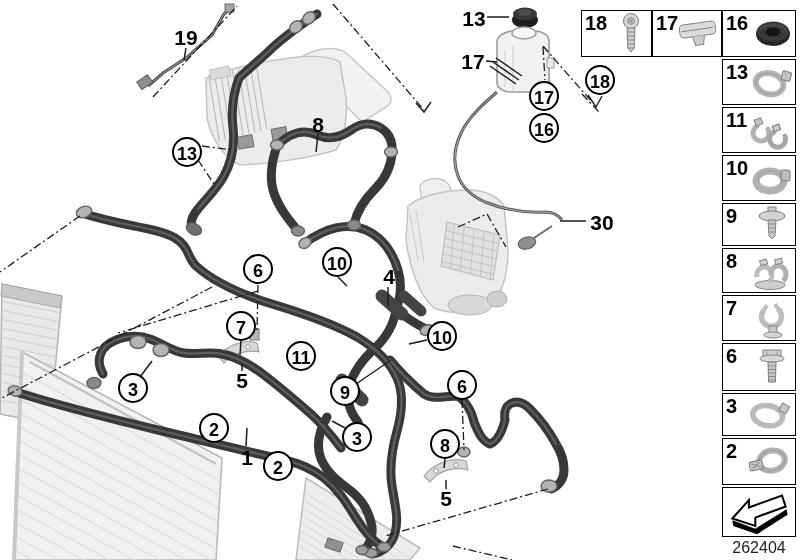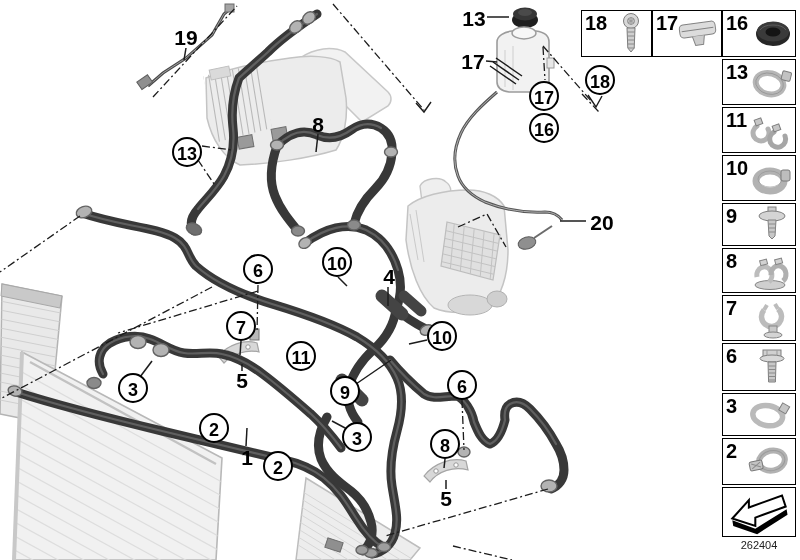--- a/index.html
+++ b/index.html
@@ -7,21 +7,21 @@
          font-family:"Liberation Sans", sans-serif;}
   .art{position:absolute;left:0;top:0;width:800px;height:560px;}
   .co{position:absolute;width:30px;height:30px;border:2.6px solid #000;border-radius:50%;
       background:#fff;color:#000;font-weight:bold;font-size:18px;line-height:30px;
       text-align:center;transform:translate(-50%,-50%);z-index:5;box-sizing:border-box;}
   .pl{position:absolute;color:#000;font-weight:bold;font-size:21px;line-height:1;
       transform:translate(-50%,-50%);z-index:5;white-space:nowrap;}
   .cell{position:absolute;border:1.6px solid #000;background:#fff;box-sizing:border-box;z-index:4;}
   .cell .num{position:absolute;left:3px;top:1px;font-weight:bold;font-size:20px;color:#000;}
   .cell svg{position:absolute;right:0;bottom:0;}
-  .docnum{position:absolute;font-size:11px;color:#222;z-index:4;text-align:center;}
+  .docnum{position:absolute;font-size:16px;color:#222;z-index:4;text-align:center;}
 </style>
 </head>
 <body>
 
 <div class="stage">
 
 <svg class="art" viewBox="0 0 800 560">
   <defs>
     <clipPath id="cpCond">
           <path d="M22,352 L222,458 L216,560 L14,560 Z"></path>
@@ -217,21 +217,21 @@
   <g stroke="#1c1c1c" stroke-width="1.4" fill="none">
     <path d="M416,103 L424,112 L431,102"></path>
     <path d="M588,95 L596,107 L602,96"></path>
   </g>
 </svg>
 
 <div class="pl" style="left:186px;top:37px">19</div>
 <div class="pl" style="left:474px;top:18px">13</div>
 <div class="pl" style="left:473px;top:61px">17</div>
 <div class="pl" style="left:318px;top:124px">8</div>
-<div class="pl" style="left:602px;top:222px">20</div>
+<div class="pl" style="left:602px;top:222px">30</div>
 <div class="pl" style="left:389px;top:276px">4</div>
 <div class="pl" style="left:242px;top:380px">5</div>
 <div class="pl" style="left:247px;top:457px">1</div>
 <div class="pl" style="left:446px;top:498px">5</div>
 
 <div class="co" style="left:187px;top:152px">13</div>
 <div class="co" style="left:600px;top:80px">18</div>
 <div class="co" style="left:544px;top:96px">17</div>
 <div class="co" style="left:544px;top:128px">16</div>
 <div class="co" style="left:258px;top:269px">6</div>

